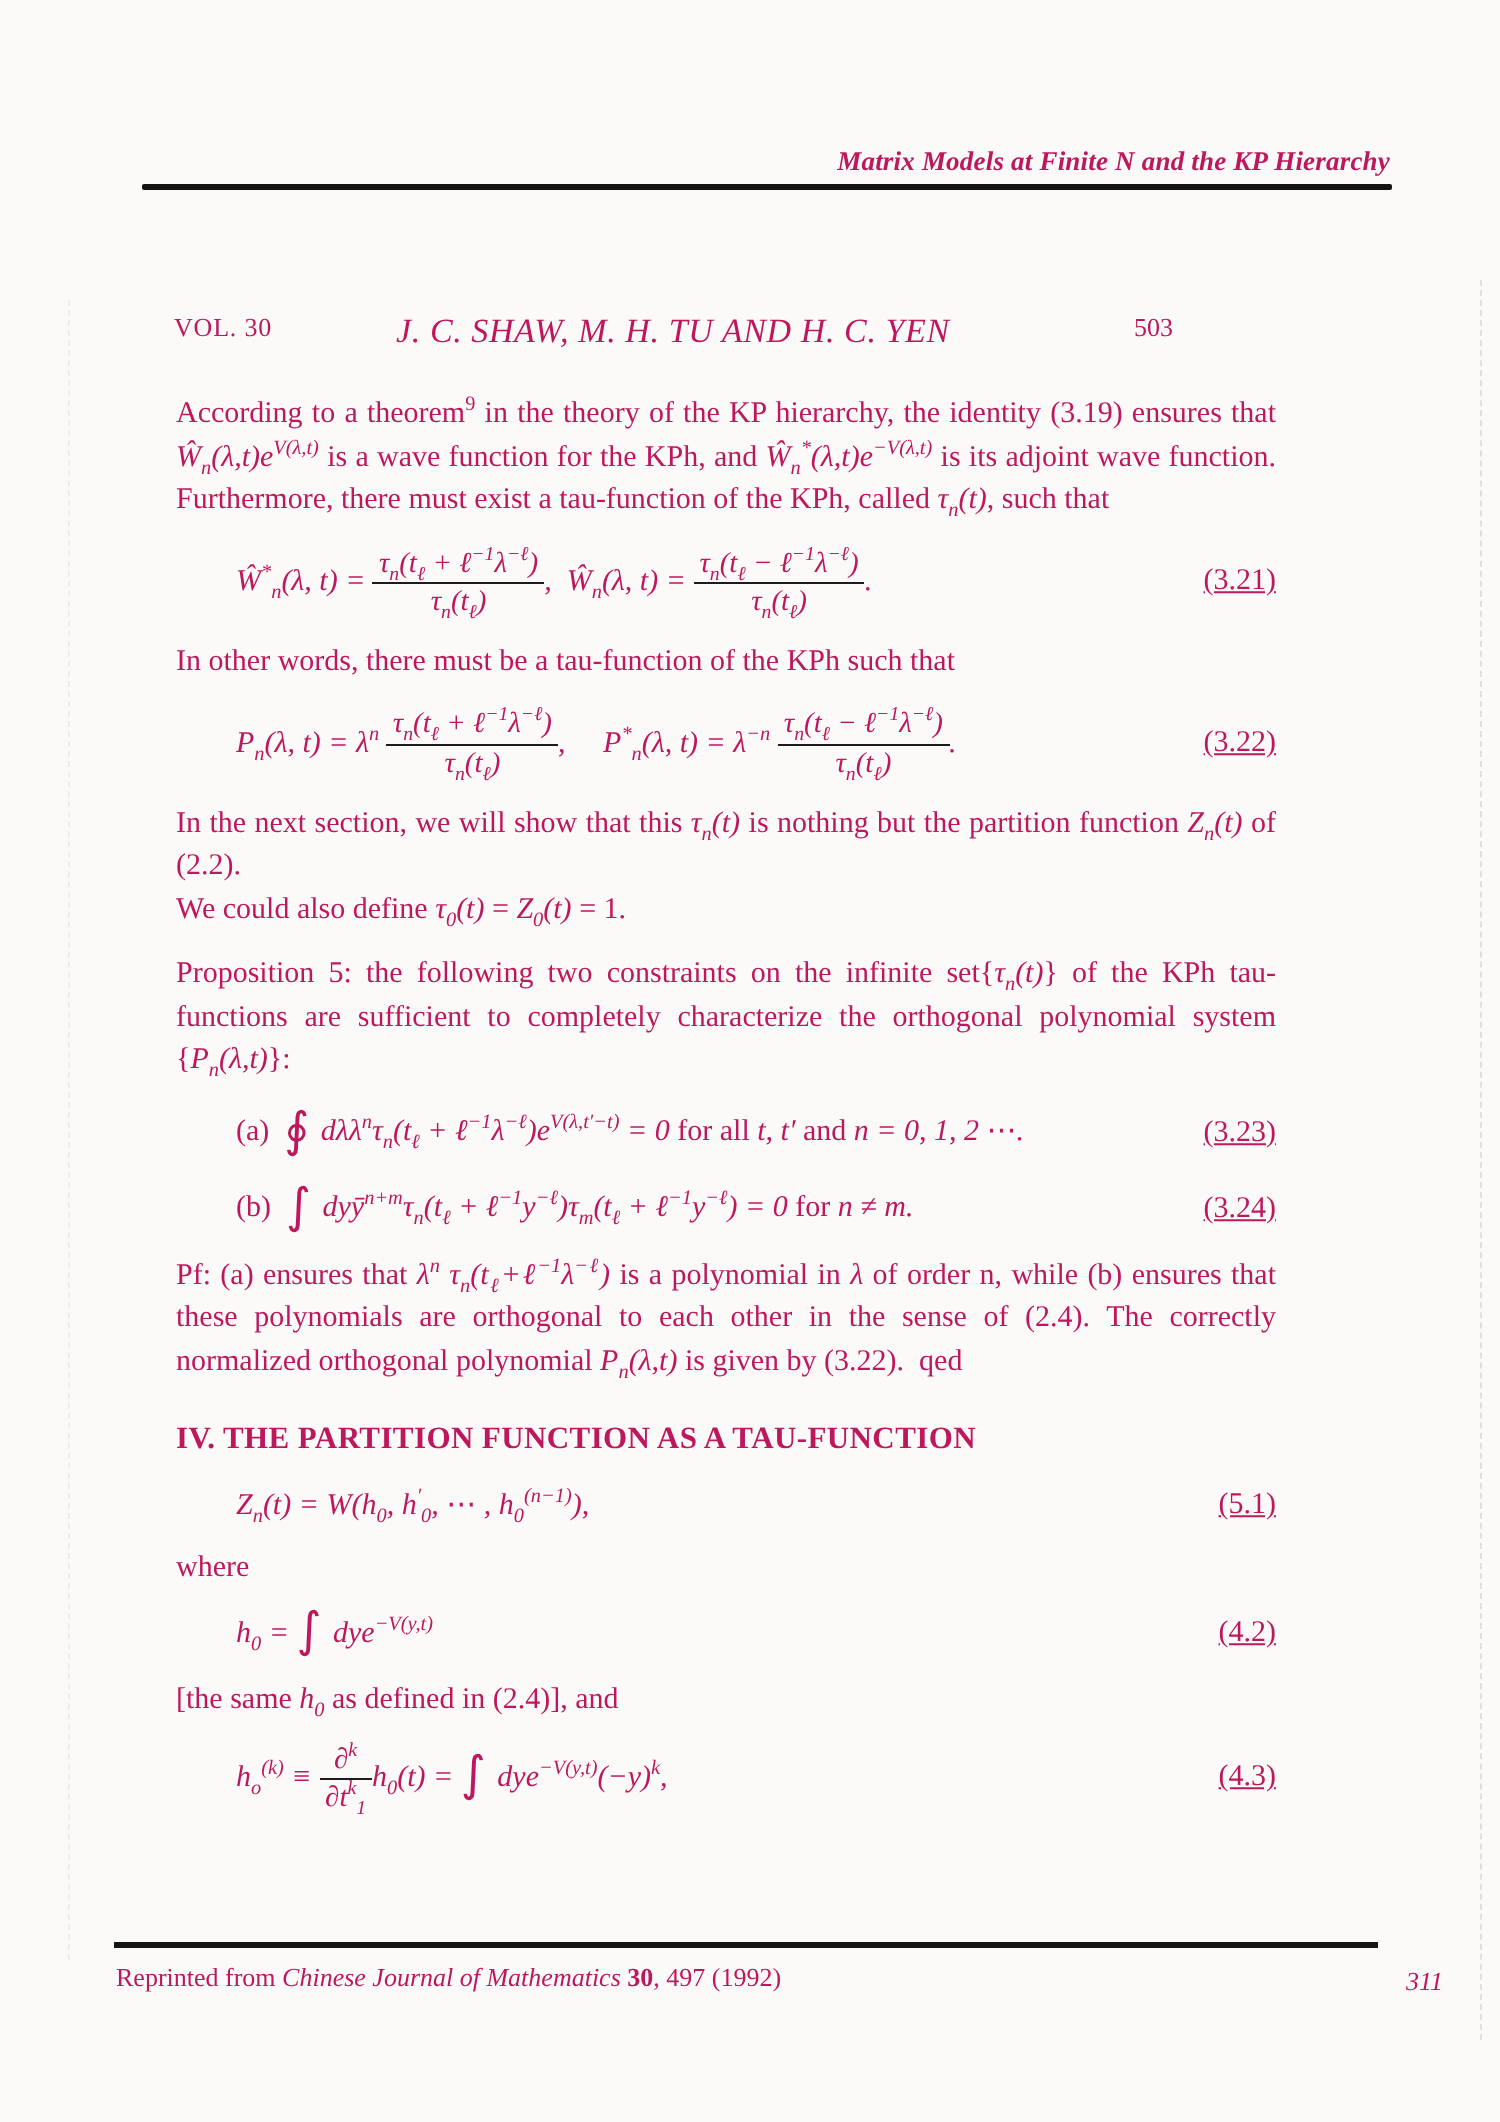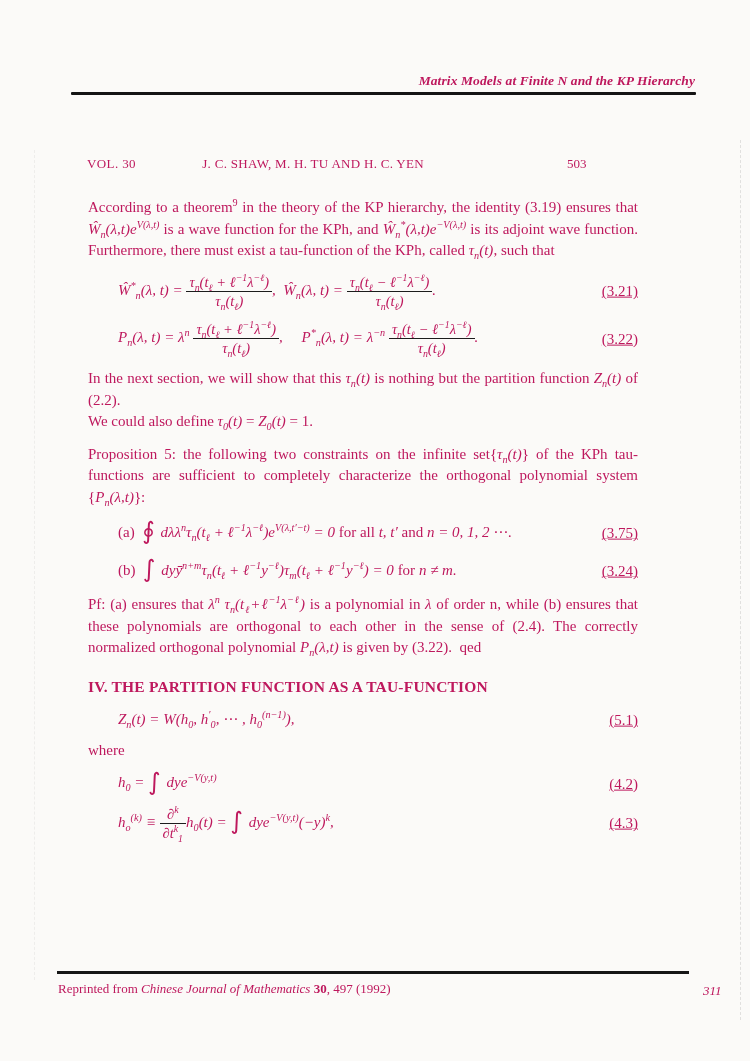--- a/index.html
+++ b/index.html
@@ -16,21 +16,21 @@
   .scan-edge.left{left:34px;top:150px;height:830px;opacity:.5;}
   .scan-edge.right{right:9px;top:140px;height:880px;}
 
   
   .running-title{
     position:absolute;top:73px;right:55px;
     font-style:italic;font-weight:bold;font-size:13.5px;letter-spacing:.1px;
   }
   .head-rule{position:absolute;top:92px;left:71px;width:625px;height:3px;background:#141414;border-radius:1px;}
   .vol-label{position:absolute;top:156px;left:87px;font-size:13px;letter-spacing:.4px;}
-  .authors{position:absolute;top:156px;left:198px;width:226px;text-align:right;font-size:13px;letter-spacing:.3px;white-space:nowrap;}
+  .authors{position:absolute;top:156px;left:198px;width:226px;text-align:left;font-size:17px;letter-spacing:.3px;white-space:nowrap;font-style:italic;}
   .page-number{position:absolute;top:156px;left:567px;font-size:13px;}
 
   
   .content{
     position:absolute;left:88px;top:197px;width:550px;
     font-size:15px;line-height:21.5px;text-align:justify;
   }
   .content p{margin:0;}
   .p-gap{margin-top:11px !important;}
 
@@ -79,33 +79,34 @@
 
   <div class="content">
 
     <p>According to a theorem<sup>9</sup> in the theory of the KP hierarchy, the identity (3.19) ensures that <i>Ŵ<sub>n</sub>(λ,t)e<sup>V(λ,t)</sup></i> is a wave function for the KPh, and <i>Ŵ<sub>n</sub><sup>*</sup>(λ,t)e<sup>−V(λ,t)</sup></i> is its adjoint wave function. Furthermore, there must exist a tau-function of the KPh, called <i>τ<sub>n</sub>(t)</i>, such that</p>
 
     <div class="eqrow frac-eq">
       <span>Ŵ<sup>*</sup><sub>n</sub>(λ, t) = <span class="frac"><span class="fn">τ<sub>n</sub>(t<sub>ℓ</sub> + ℓ<sup>−1</sup>λ<sup>−ℓ</sup>)</span><span class="fd">τ<sub>n</sub>(t<sub>ℓ</sub>)</span></span>, &nbsp;Ŵ<sub>n</sub>(λ, t) = <span class="frac"><span class="fn">τ<sub>n</sub>(t<sub>ℓ</sub> − ℓ<sup>−1</sup>λ<sup>−ℓ</sup>)</span><span class="fd">τ<sub>n</sub>(t<sub>ℓ</sub>)</span></span>.</span>
       <span class="eqnum">(3.21)</span>
     </div>
 
+    <p class="p-gap">In other words, there must be a tau-function of the KPh such that</p>
 
     <div class="eqrow frac-eq">
       <span>P<sub>n</sub>(λ, t) = λ<sup>n</sup> <span class="frac"><span class="fn">τ<sub>n</sub>(t<sub>ℓ</sub> + ℓ<sup>−1</sup>λ<sup>−ℓ</sup>)</span><span class="fd">τ<sub>n</sub>(t<sub>ℓ</sub>)</span></span>,  P<sup>*</sup><sub>n</sub>(λ, t) = λ<sup>−n</sup> <span class="frac"><span class="fn">τ<sub>n</sub>(t<sub>ℓ</sub> − ℓ<sup>−1</sup>λ<sup>−ℓ</sup>)</span><span class="fd">τ<sub>n</sub>(t<sub>ℓ</sub>)</span></span>.</span>
       <span class="eqnum">(3.22)</span>
     </div>
 
     <p class="p-gap">In the next section, we will show that this <i>τ<sub>n</sub>(t)</i> is nothing but the partition function <i>Z<sub>n</sub>(t)</i> of (2.2).<br>We could also define <i>τ<sub>0</sub>(t)</i> = <i>Z<sub>0</sub>(t)</i> = 1.</p>
 
     <p class="p-gap">Proposition 5: the following two constraints on the infinite set{<i>τ<sub>n</sub>(t)</i>} of the KPh tau-functions are sufficient to completely characterize the orthogonal polynomial system {<i>P<sub>n</sub>(λ,t)</i>}:</p>
 
     <div class="eqrow" style="margin-top:13px;">
       <span><span class="rm">(a)</span> <span class="big">∮</span> dλλ<sup>n</sup>τ<sub>n</sub>(t<sub>ℓ</sub> + ℓ<sup>−1</sup>λ<sup>−ℓ</sup>)e<sup>V(λ,t′−t)</sup> = 0 <span class="rm">for all</span> t, t′ <span class="rm">and</span> n = 0, 1, 2 ⋯.</span>
-      <span class="eqnum">(3.75)</span>
+      <span class="eqnum">(3.23)</span>
     </div>
 
     <div class="eqrow" style="margin-top:14px;">
       <span><span class="rm">(b)</span> <span class="big">∫</span> dyȳ<sup>n+m</sup>τ<sub>n</sub>(t<sub>ℓ</sub> + ℓ<sup>−1</sup>y<sup>−ℓ</sup>)τ<sub>m</sub>(t<sub>ℓ</sub> + ℓ<sup>−1</sup>y<sup>−ℓ</sup>) = 0 <span class="rm">for</span> n ≠ m.</span>
       <span class="eqnum">(3.24)</span>
     </div>
 
     <p class="p-gap">Pf: (a) ensures that <i>λ<sup>n</sup> τ<sub>n</sub>(t<sub>ℓ</sub>+ℓ<sup>−1</sup>λ<sup>−ℓ</sup>)</i> is a polynomial in <i>λ</i> of order n, while (b) ensures that these polynomials are orthogonal to each other in the sense of (2.4).  The correctly normalized orthogonal polynomial <i>P<sub>n</sub>(λ,t)</i> is given by (3.22). qed</p>
 
     <h2 class="sec-heading">IV.  THE PARTITION FUNCTION AS A TAU-FUNCTION</h2>
@@ -117,20 +118,21 @@
       <span class="eqnum">(5.1)</span>
     </div>
 
     <p class="p-gap">where</p>
 
     <div class="eqrow" style="margin-top:10px;">
       <span>h<sub>0</sub> = <span class="big">∫</span> dye<sup>−V(y,t)</sup></span>
       <span class="eqnum">(4.2)</span>
     </div>
 
+    <p class="p-gap" style="margin-top:14px;">[the same <i>h<sub>0</sub></i> as defined in (2.4)], and</p>
 
     <div class="eqrow frac-eq" style="margin-top:10px;">
       <span>h<sub>o</sub><sup>(k)</sup> ≡ <span class="frac"><span class="fn">∂<sup>k</sup></span><span class="fd">∂t<sup>k</sup><sub>1</sub></span></span>h<sub>0</sub>(t) = <span class="big">∫</span> dye<sup>−V(y,t)</sup>(−y)<sup>k</sup>,</span>
       <span class="eqnum">(4.3)</span>
     </div>
 
   </div>
 
   <div class="foot-rule"></div>
   <div class="footer-citation">Reprinted from <i>Chinese Journal of Mathematics</i> <b>30</b>, 497 (1992)</div>

